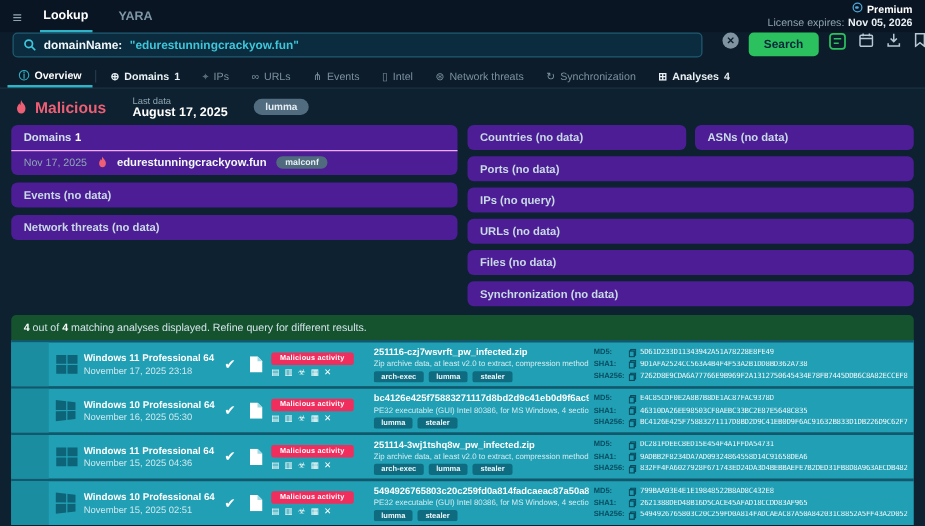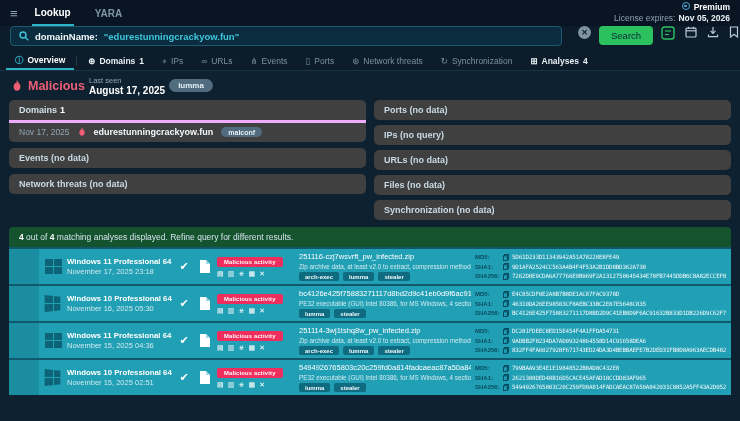--- a/index.html
+++ b/index.html
@@ -17,52 +17,52 @@
   .premium-ic i{width:2.5px;height:2.5px;background:#4da9d9;border-radius:50%}
   .license{color:#8fa3b0}
   .license b{color:#e9f1f6;margin-left:3px}
 
   
   .searchrow{height:26px;background:#0c1c2a;display:flex;align-items:flex-start;padding:0 10px;gap:8px}
   .searchbox{flex:0 0 552px;height:20px;background:#0a2c3e;border:1px solid #1f5a72;border-radius:4px;display:flex;align-items:center;padding:0 8px;gap:6px;font-size:9.5px;cursor:text}
   .q-field{color:#f2f7fa;font-weight:bold;white-space:nowrap}
   .q-value{color:#3fc6da;font-weight:bold;white-space:nowrap}
   .clear-btn{width:13px;height:13px;border-radius:50%;background:#7f93a0;color:#0c1d2b;font-size:8px;display:flex;align-items:center;justify-content:center;font-weight:bold;cursor:pointer;flex:none}
-  .btn-search{background:#2bc15e;color:#07283a;font-weight:normal;font-size:9.5px;padding:4px 12px;border-radius:4px;cursor:pointer;flex:none}
+  .btn-search{background:#2bc15e;color:#07283a;font-weight:bold;font-size:9.5px;padding:4px 12px;border-radius:4px;cursor:pointer;flex:none}
   .ic-btn{display:flex;align-items:center;justify-content:center;cursor:pointer;flex:none;color:#b9c9d4}
   .ic-btn svg{display:block}
   .gap-l{margin-left:2px}
 
   
   .tabsrow{height:19px;background:#0c1c2a;border-bottom:1px solid #1b3242;display:flex;align-items:stretch;padding:0 6px;font-size:8.5px}
   .ntab{display:flex;align-items:center;gap:4px;padding:0 9px;color:#7b91a0;cursor:pointer;white-space:nowrap}
   .ntab .tic{font-size:8.5px;line-height:1}
   .ntab .tcount{font-weight:bold}
   .ntab.active{color:#fff;font-weight:bold;border-bottom:2px solid #2fb3c7}
   .ntab.active .tic{color:#2fb3c7}
   .ntab.hasdata{color:#e9f1f6;font-weight:bold}
   .tdiv{width:1px;background:#22394a;margin:4px 2px}
 
   
-  .statusrow{height:27px;display:flex;align-items:center;padding:2px 12px 0;gap:4px}
+  .statusrow{height:27px;display:flex;align-items:center;padding:2px 12px 0;gap:21px}
   .verdict{display:flex;align-items:center;gap:6px;color:#ee5f75;font-size:12.5px;font-weight:bold}
   .lastseen{line-height:10px}
   .lastseen .l1{font-size:7.5px;color:#8fa7b5}
   .lastseen .l2{font-size:10px;font-weight:bold;color:#fff}
   .pill-gray{background:#506c7e;color:#e5eef4;font-size:8px;font-weight:bold;padding:2px 9px;border-radius:8px;cursor:pointer}
 
   
   .cols{display:flex;padding:2px 9px 0;gap:8px}
   .colL{width:357px;flex:none}
   .colR{flex:1;min-width:0}
-  .panel{background:#404040;border-radius:5px;margin-bottom:6px;font-size:9px;color:#c8dae5}
+  .panel{background:#4c1d95;border-radius:5px;margin-bottom:6px;font-size:9px;color:#c8dae5}
   .phead{padding:5px 10px;font-weight:bold;color:#cfe0ea}
   .phead b{color:#fff;margin-left:3px}
   .pbar{padding:5px 10px;font-weight:bold;color:#c8dae5}
-  .d-row{border-top:3px solid #f0abfc;padding:4px 10px 5px;display:flex;align-items:center;gap:8px}
+  .d-row{border-top:1px solid #f0abfc;padding:4px 10px 5px;display:flex;align-items:center;gap:8px}
   .d-date{color:#8fa7b5;font-size:8.5px;flex:none}
   .d-domain{font-weight:bold;color:#f2f7fa;font-size:9px;cursor:pointer}
   .pill-mal{background:#4f6b7d;color:#e5eef4;font-size:7px;font-weight:bold;padding:1.5px 7px;border-radius:7px;cursor:pointer}
   .half-row{display:flex;gap:7px}
   .half{flex:1}
   .colR .panel{margin-bottom:5px}
 
   
   .analyses{margin:2px 9px 0}
   .sumbar{background:#14532d;border-radius:4px 4px 0 0;padding:5px 10px;font-size:8.5px;color:#d5e2ec}
@@ -75,21 +75,21 @@
   .osblock{width:106px;flex:none;line-height:10px;overflow:hidden}
   .osname{font-size:7.8px;font-weight:bold;white-space:nowrap}
   .osdate{font-size:7.5px;color:#cfe9ef;white-space:nowrap}
   .chk{color:#fff;font-size:11px;width:22px;text-align:center;flex:none}
   .docic{width:14px;margin:0 6px 0 2px;flex:none;display:flex;justify-content:center}
   .badgecol{width:76px;flex:none;display:flex;flex-direction:column;gap:3px;align-items:flex-start;margin-right:6px}
   .badge{background:#ef2e5e;color:#fff;font-size:5.8px;font-weight:bold;padding:2px 7px;border-radius:2px;letter-spacing:.2px;white-space:nowrap}
   .icstrip{display:flex;gap:4px;font-size:7px;color:#fff;line-height:1}
   .icstrip span{cursor:pointer}
   .filecol{width:172px;flex:none;display:flex;flex-direction:column;gap:2px;overflow:hidden;margin-right:4px}
-  .fname{font-size:7.5px;font-weight:normal;white-space:nowrap;overflow:hidden}
+  .fname{font-size:7.5px;font-weight:bold;white-space:nowrap;overflow:hidden}
   .fdesc{font-size:6.3px;color:#d2ecf1;white-space:nowrap;overflow:hidden}
   .ftags{display:flex;gap:4px}
   .tagp{background:#0f6b80;color:#eef8fa;font-size:6px;font-weight:bold;padding:1.5px 6px;border-radius:2px}
   .hashcol{flex:1;min-width:0;display:flex;flex-direction:column;gap:2.5px;padding-right:4px}
   .hline{display:flex;align-items:center;gap:3px;font-size:6px;line-height:6px}
   .hlabel{color:#084b5e;font-weight:bold;width:25px;flex:none}
   .hcopy{color:#06485c;flex:none;display:flex;cursor:pointer}
   .hval{font-family:"DejaVu Sans Mono",monospace;font-size:5.9px;color:#f0f8fa;white-space:nowrap;overflow:hidden;letter-spacing:-.2px}
 </style>
 </head>
@@ -173,21 +173,21 @@
   <div class="ntab">
       <span class="tic">∞</span>
       <span>URLs</span>
     </div>
   <div class="ntab">
       <span class="tic">⋔</span>
       <span>Events</span>
     </div>
   <div class="ntab">
       <span class="tic">▯</span>
-      <span>Ports</span>
+      <span>Intel</span>
     </div>
   <div class="ntab">
       <span class="tic">⊛</span>
       <span>Network threats</span>
     </div>
   <div class="ntab">
       <span class="tic">↻</span>
       <span>Synchronization</span>
     </div>
   <div class="ntab hasdata">
@@ -198,21 +198,21 @@
 </div>
 
 <div class="statusrow">
   <span class="verdict">
     <svg width="10" height="12" viewBox="0 0 10 12">
         <path d="M5 0c.4 2.4 3.4 3.6 3.4 6.7 0 2.5-1.5 4-3.4 4s-3.4-1.5-3.4-4C1.6 4.8 2.8 3.9 3.4 2.5c.3 1 1.1 1.3 1.1 1.3C4.1 2.4 4.8 1.1 5 0z" fill="#ee5f75"></path>
       </svg>
     <span>Malicious</span>
   </span>
   <span class="lastseen">
-    <div class="l1">Last seen</div>
+    <div class="l1">Last data</div>
     <div class="l2">August 17, 2025</div>
   </span>
   <span class="pill-gray">lumma</span>
 </div>
 
 <div class="cols">
   <div class="colL">
     <div class="panel">
       <div class="phead"><span>Domains</span><b>1</b></div>
       <div class="d-row">
@@ -225,20 +225,28 @@
       </div>
     </div>
     <div class="panel">
         <div class="pbar">Events (no data)</div>
       </div>
     <div class="panel">
         <div class="pbar">Network threats (no data)</div>
       </div>
   </div>
   <div class="colR">
+    <div class="half-row">
+      <div class="panel half">
+          <div class="pbar">Countries (no data)</div>
+        </div>
+      <div class="panel half">
+          <div class="pbar">ASNs (no data)</div>
+        </div>
+    </div>
     <div class="panel">
         <div class="pbar">Ports (no data)</div>
       </div>
     <div class="panel">
         <div class="pbar">IPs (no query)</div>
       </div>
     <div class="panel">
         <div class="pbar">URLs (no data)</div>
       </div>
     <div class="panel">

